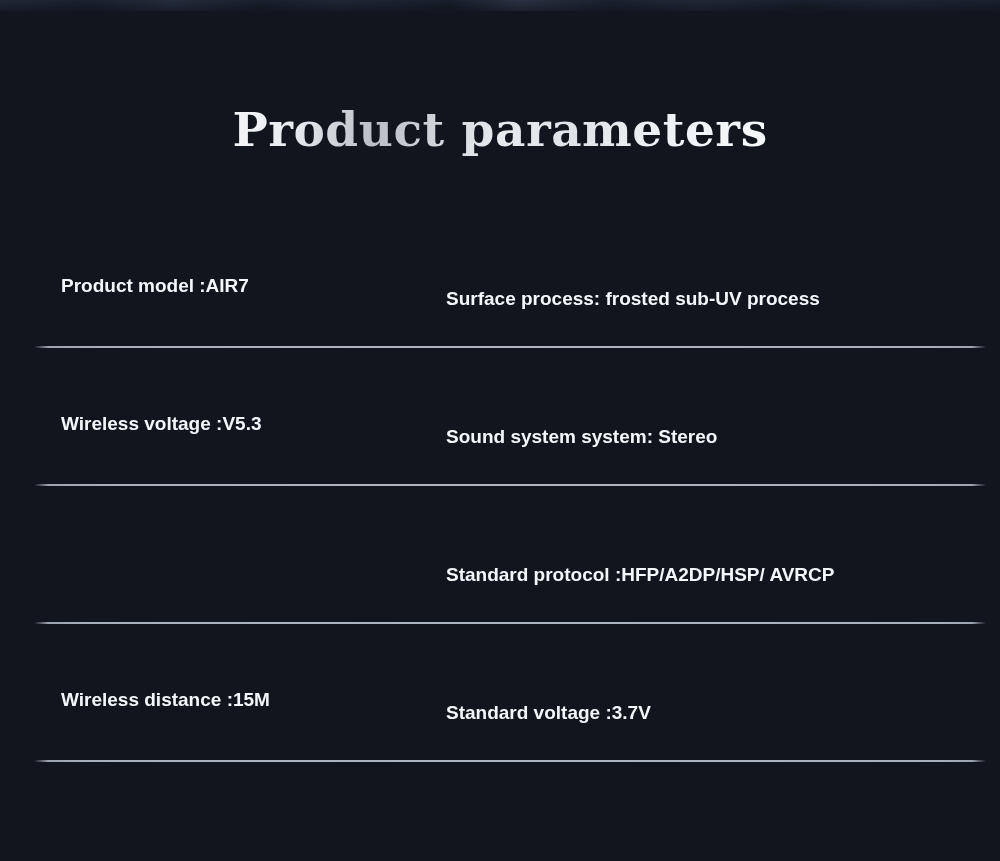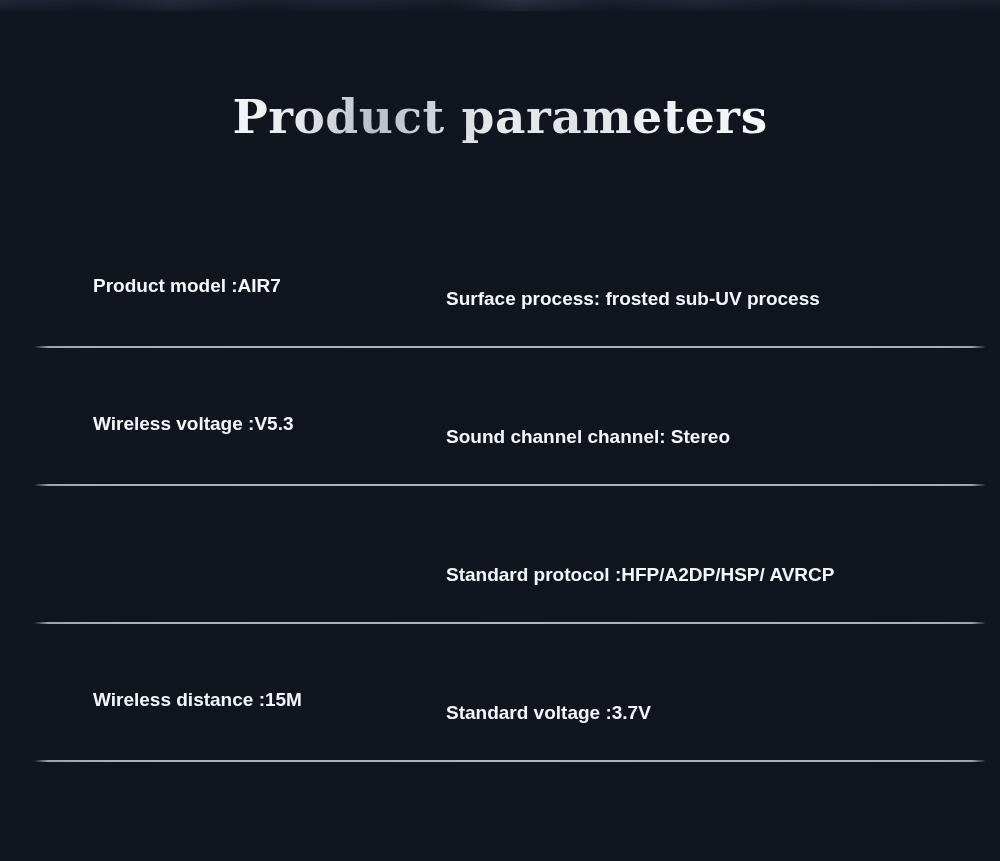--- a/index.html
+++ b/index.html
@@ -59,21 +59,21 @@
     left: 0;
     width: 1000px;
     height: 26px;
     background: linear-gradient(180deg, rgba(16,21,30,0) 0%, rgba(16,21,30,0.65) 55%, #10151e 100%);
     pointer-events: none;
   }
 
   
   .title-wrap {
     position: absolute;
-    top: 87px;
+    top: 100px;
     left: 0;
     width: 1000px;
     text-align: center;
   }
   .title {
     display: inline-block;
     font-family: "DejaVu Serif", "Liberation Serif", serif;
     font-weight: bold;
     font-size: 47px;
     line-height: 60px;
@@ -114,21 +114,21 @@
   }
   .cell {
     position: absolute;
     top: 0;
     font-size: 19px;
     line-height: 30px;
     font-weight: bold;
     color: #f4f7fa;
     white-space: nowrap;
   }
-  .cell-left  { left: 93px; text-align: right; }
+  .cell-left  { left: 61px; text-align: right; }
   .cell-right { left: 446px; margin-top: 13px; }
 
   .divider {
     position: absolute;
     left: 35px;
     width: 950px;
     height: 2px;
     bottom: 46px;
     background: linear-gradient(90deg,
         rgba(150,159,170,0.10) 0%,
@@ -158,21 +158,21 @@
       <div class="cells">
         <span class="cell cell-left">Product model :AIR7</span>
         <span class="cell cell-right">Surface process: frosted sub-UV process</span>
       </div>
       <div class="divider"></div>
     </div>
 
     <div class="spec-row">
       <div class="cells">
         <span class="cell cell-left">Wireless voltage :V5.3</span>
-        <span class="cell cell-right">Sound channel channel: Stereo</span>
+        <span class="cell cell-right">Sound system system: Stereo</span>
       </div>
       <div class="divider"></div>
     </div>
 
     <div class="spec-row">
       <div class="cells">
         <span class="cell cell-right">Standard protocol :HFP/A2DP/HSP/ AVRCP</span>
       </div>
       <div class="divider"></div>
     </div>

